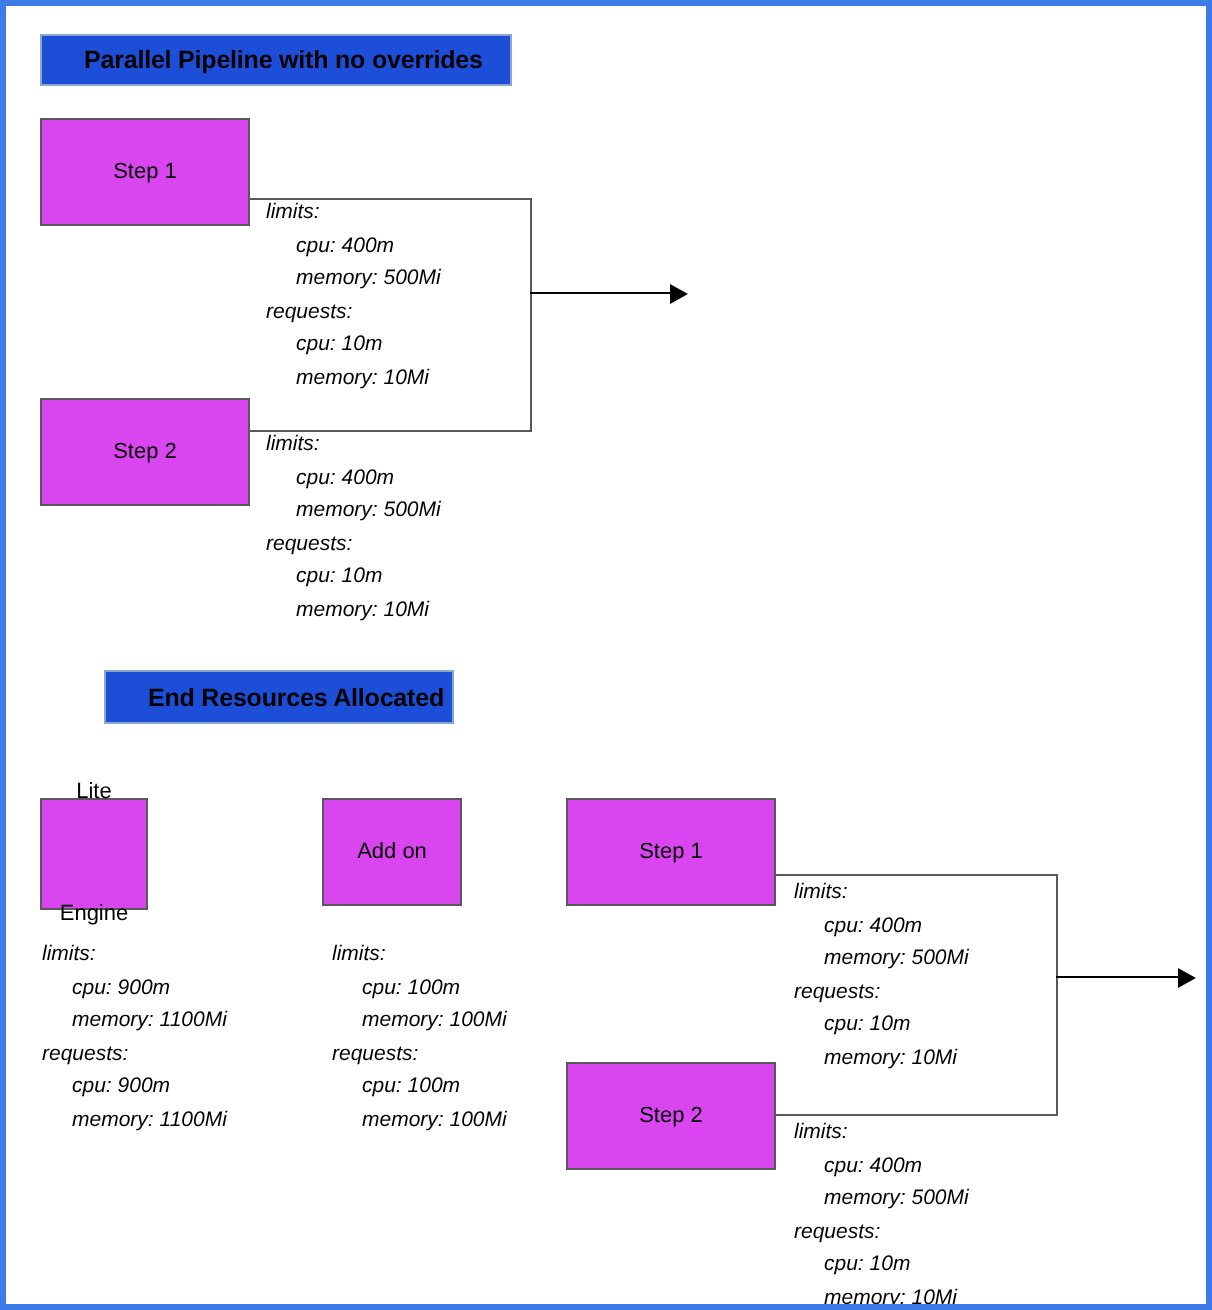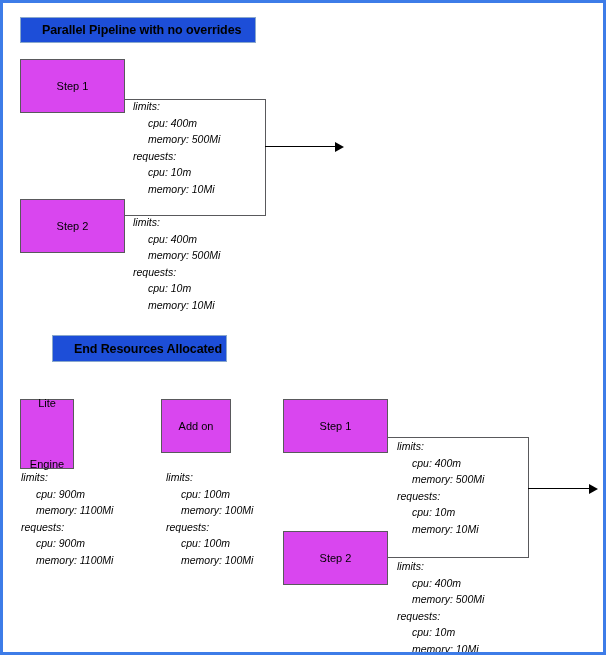--- a/index.html
+++ b/index.html
@@ -101,21 +101,21 @@
   <div class="arrowhead" style="left:332px; top:139px;"></div>
 
   <div class="res" style="left:130px; top:95px;"><span>limits:</span><br><span class="ind"></span><span>cpu: 400m</span><br><span class="ind"></span><span>memory: 500Mi</span><br><span>requests:</span><br><span class="ind"></span><span>cpu: 10m</span><br><span class="ind"></span><span>memory: 10Mi</span></div>
 
   <div class="res" style="left:130px; top:211px;"><span>limits:</span><br><span class="ind"></span><span>cpu: 400m</span><br><span class="ind"></span><span>memory: 500Mi</span><br><span>requests:</span><br><span class="ind"></span><span>cpu: 10m</span><br><span class="ind"></span><span>memory: 10Mi</span></div>
 
   <div class="banner" style="left:17px; top:332px; width:175px; height:27px;margin-left:32px;">
     <span>End Resources Allocated</span>
   </div>
 
-  <div class="node" style="left:17px; top:396px; width:54px; height:70px;gap:46px;">
+  <div class="node" style="left:17px; top:396px; width:54px; height:56px;gap:46px;">
     <span>Lite</span>
     <span>Engine</span>
   </div>
 
   <div class="node" style="left:158px; top:396px; width:70px; height:54px;">
     <span>Add on</span>
   </div>
 
   <div class="node" style="left:280px; top:396px; width:105px; height:54px;">
     <span>Step 1</span>

